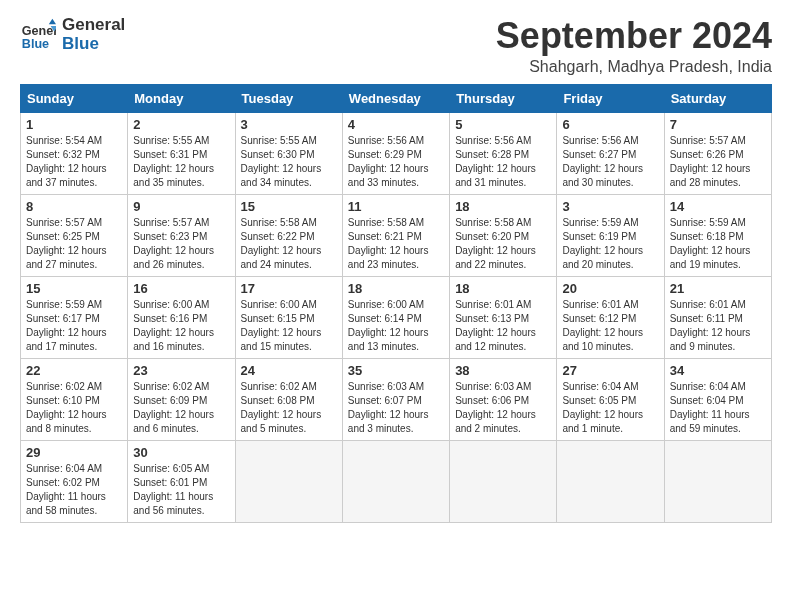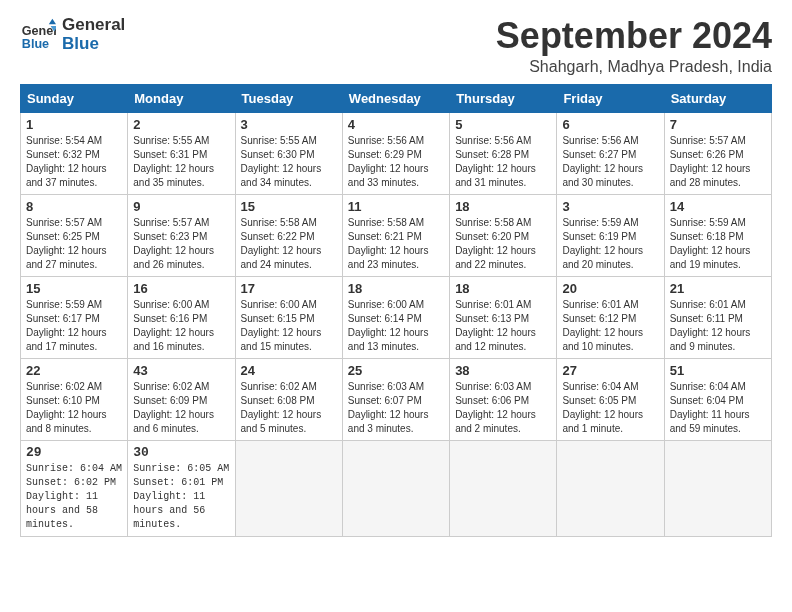--- a/index.html
+++ b/index.html
@@ -77,21 +77,20 @@
       display: block;
       margin-bottom: 2px;
     }
     .cell-info {
       font-size: 10px;
       line-height: 1.4;
       color: #333;
     }
     .calendar tbody tr:last-child td {
       height: 65px;
-      font-family: Liberation Mono, monospace;
     }
   </style>
 </head>
 <body>
 
 <div class="page">
   <div class="header-top">
     <div class="logo">
       <svg class="logo-icon" viewBox="0 0 40 40">
         <text x="2" y="20" font-size="14" font-weight="bold" fill="#333">General</text>
@@ -212,41 +211,41 @@
             <span class="day-num">21</span>
             <div class="cell-info">Sunrise: 6:01 AM<br>Sunset: 6:11 PM<br>Daylight: 12 hours and 9 minutes.</div>
           </td>
         </tr>
         <tr>
           <td>
             <span class="day-num">22</span>
             <div class="cell-info">Sunrise: 6:02 AM<br>Sunset: 6:10 PM<br>Daylight: 12 hours and 8 minutes.</div>
           </td>
           <td>
-            <span class="day-num">43</span>
+            <span class="day-num">23</span>
             <div class="cell-info">Sunrise: 6:02 AM<br>Sunset: 6:09 PM<br>Daylight: 12 hours and 6 minutes.</div>
           </td>
           <td>
             <span class="day-num">24</span>
             <div class="cell-info">Sunrise: 6:02 AM<br>Sunset: 6:08 PM<br>Daylight: 12 hours and 5 minutes.</div>
           </td>
           <td>
-            <span class="day-num">25</span>
+            <span class="day-num">35</span>
             <div class="cell-info">Sunrise: 6:03 AM<br>Sunset: 6:07 PM<br>Daylight: 12 hours and 3 minutes.</div>
           </td>
           <td>
             <span class="day-num">38</span>
             <div class="cell-info">Sunrise: 6:03 AM<br>Sunset: 6:06 PM<br>Daylight: 12 hours and 2 minutes.</div>
           </td>
           <td>
             <span class="day-num">27</span>
             <div class="cell-info">Sunrise: 6:04 AM<br>Sunset: 6:05 PM<br>Daylight: 12 hours and 1 minute.</div>
           </td>
           <td>
-            <span class="day-num">51</span>
+            <span class="day-num">34</span>
             <div class="cell-info">Sunrise: 6:04 AM<br>Sunset: 6:04 PM<br>Daylight: 11 hours and 59 minutes.</div>
           </td>
         </tr>
         <tr>
           <td>
             <span class="day-num">29</span>
             <div class="cell-info">Sunrise: 6:04 AM<br>Sunset: 6:02 PM<br>Daylight: 11 hours and 58 minutes.</div>
           </td>
           <td>
             <span class="day-num">30</span>

